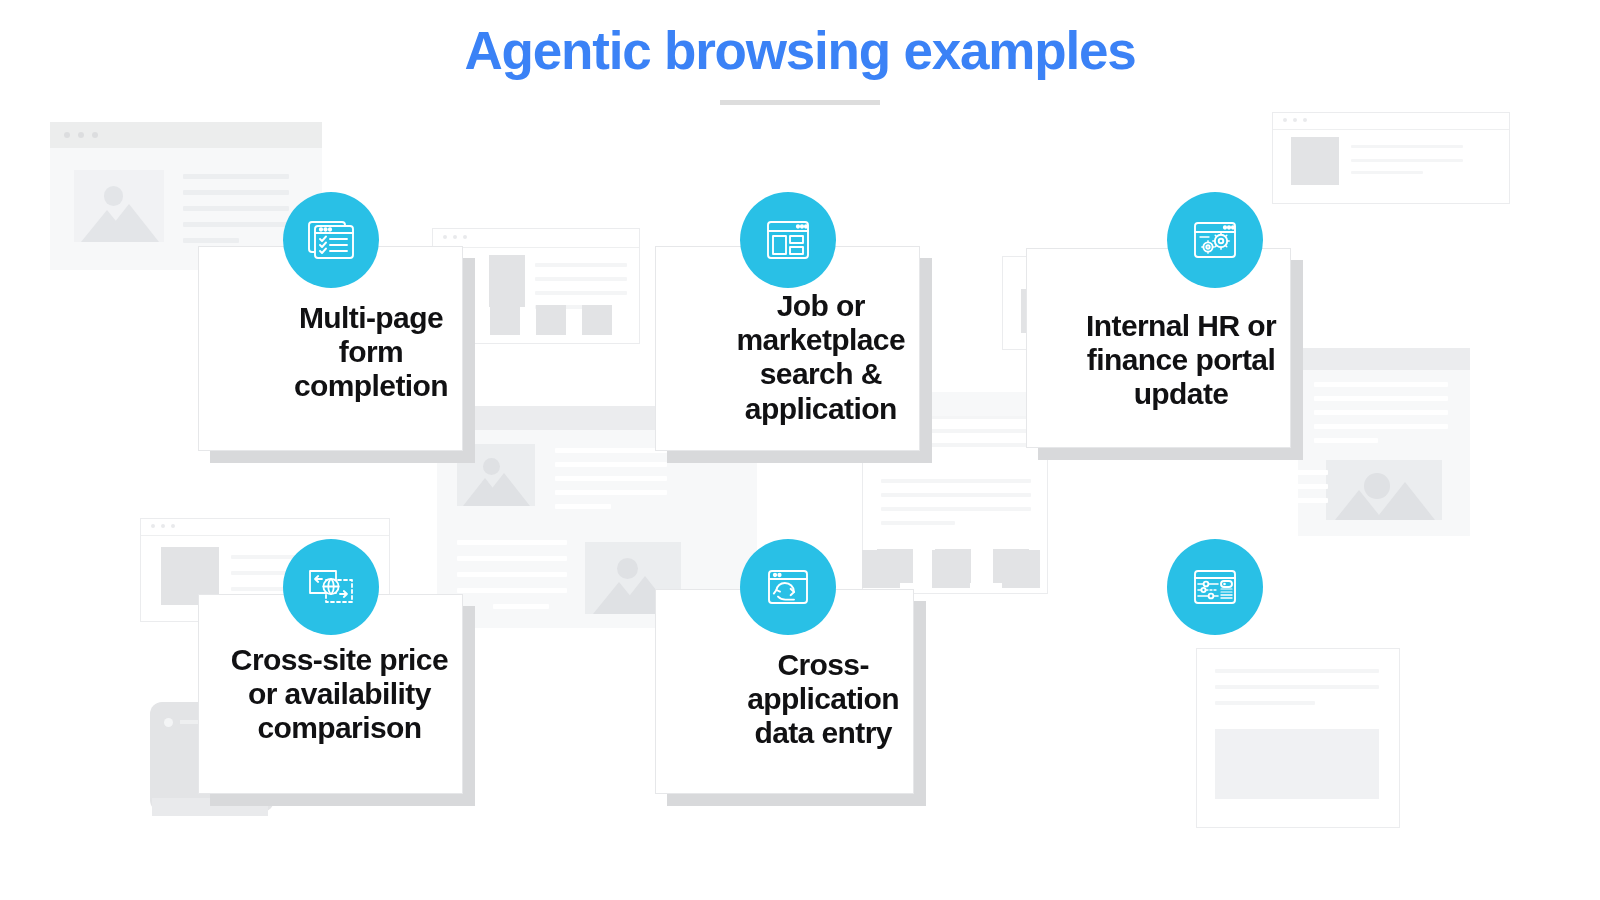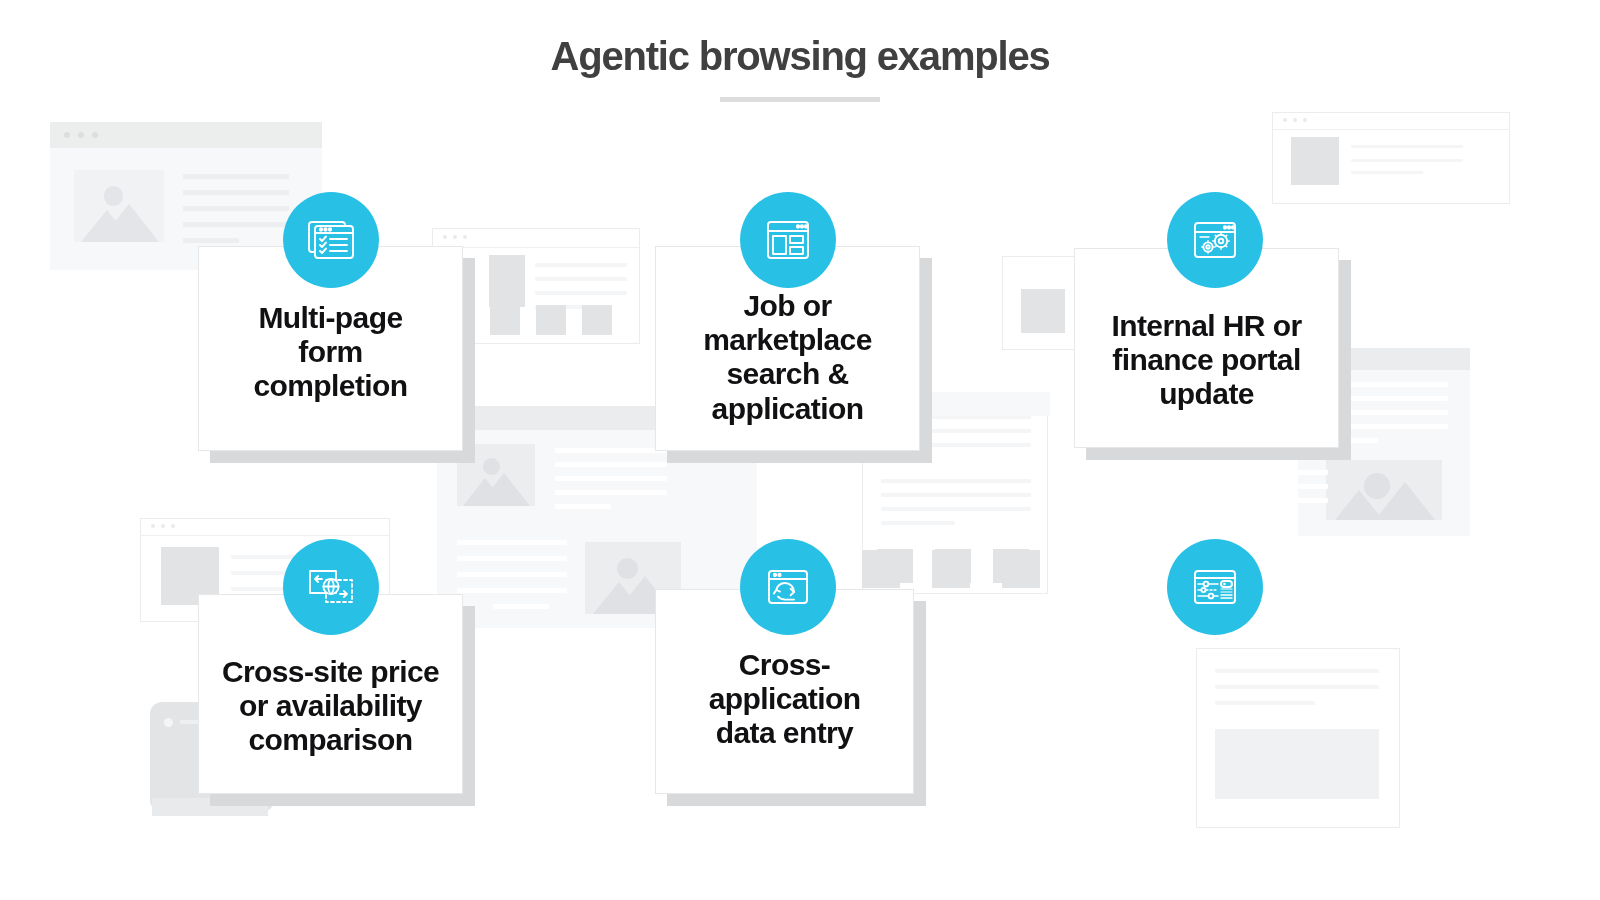--- a/index.html
+++ b/index.html
@@ -24,26 +24,26 @@
   
   .title-wrap {
     position: absolute;
     top: 0;
     left: 0;
     width: 1600px;
     text-align: center;
     z-index: 6;
   }
   .page-title {
-    margin: 17px;
+    margin: 4px;
     padding-top: 16px;
-    font-size: 40px;
+    font-size: 53px;
     font-weight: 700;
     letter-spacing: -1.2px;
-    color: #404040;
+    color: #3b82f6;
     line-height: 1.18;
     font-family: "Liberation Sans", sans-serif;
   }
   .title-divider {
     margin: 17px auto 0 auto;
     width: 160px;
     height: 5px;
     background: #dddddd;
   }
 
@@ -142,21 +142,21 @@
     z-index: 4;
   }
   .card {
     position: absolute;
     box-sizing: border-box;
     background: #ffffff;
     border: 1px solid #e6e7e9;
     box-shadow: 12px 12px 0 0 #d8d9db;
     display: flex;
     align-items: flex-start;
-    justify-content: center;
+    justify-content: flex-end;
     text-align: center;
   }
   .card-text {
     font-size: 30px;
     font-weight: 700;
     line-height: 1.14;
     letter-spacing: -0.6px;
     color: #111113;
     padding: 0 14px;
     white-space: pre-line;
@@ -371,21 +371,21 @@
         <path d="M8 19 H48"></path>
         <circle cx="38" cy="14.5" r="1.2" fill="#ffffff"></circle>
         <circle cx="42" cy="14.5" r="1.2" fill="#ffffff"></circle>
         <circle cx="46" cy="14.5" r="1.2" fill="#ffffff"></circle>
         <rect x="13" y="24" width="13" height="18"></rect>
         <rect x="30" y="24" width="13" height="7"></rect>
         <rect x="30" y="35" width="13" height="7"></rect>
       </svg>
     </div>
 
-    <div class="card" style="left:1074px; top:248px; width:265px; height:200px;">
+    <div class="card" style="left:1026px; top:248px; width:265px; height:200px;">
       <div class="card-text" style="margin-top:60px;">Internal HR or
 finance portal
 update</div>
     </div>
     <div class="icon-badge" style="left:1167px; top:192px;">
       <svg width="56" height="56" viewBox="0 0 56 56" fill="none" stroke="#ffffff" stroke-width="1.9" stroke-linecap="round" stroke-linejoin="round">
         <rect x="8" y="11" width="40" height="34" rx="3"></rect>
         <path d="M8 20 H48"></path>
         <circle cx="38" cy="15.5" r="1.2" fill="#ffffff"></circle>
         <circle cx="42" cy="15.5" r="1.2" fill="#ffffff"></circle>
@@ -396,21 +396,21 @@
         <path d="M34 20.8 V22.8 M34 35.2 V37.2 M25.8 29 H27.8 M40.2 29 H42.2
                  M28.2 23.2 L29.6 24.6 M38.4 33.4 L39.8 34.8
                  M39.8 23.2 L38.4 24.6 M29.6 33.4 L28.2 34.8" stroke-width="1.5"></path>
         <circle cx="21" cy="35" r="4.6"></circle>
         <circle cx="21" cy="35" r="1.7"></circle>
         <path d="M21 28.8 V30.4 M21 39.6 V41.2 M14.8 35 H16.4 M25.6 35 H27.2" stroke-width="1.4"></path>
       </svg>
     </div>
 
     <div class="card" style="left:198px; top:594px; width:265px; height:200px;">
-      <div class="card-text" style="margin-top:60px;">Cross-site price
+      <div class="card-text" style="margin-top:48px;">Cross-site price
 or availability
 comparison</div>
     </div>
     <div class="icon-badge" style="left:283px; top:539px;">
       <svg width="58" height="58" viewBox="0 0 58 58" fill="none" stroke="#ffffff" stroke-width="1.8" stroke-linecap="round" stroke-linejoin="round">
         <rect x="8" y="13" width="26" height="22"></rect>
         <rect x="24" y="22" width="26" height="22" stroke-dasharray="3 3"></rect>
         <path d="M20 21 H13 M13 21 l3.2 -3 M13 21 l3.2 3"></path>
         <path d="M38 36 H45 M45 36 l-3.2 -3 M45 36 l-3.2 3"></path>
         <circle cx="29" cy="28.5" r="7.6" fill="#29c0e6"></circle>

